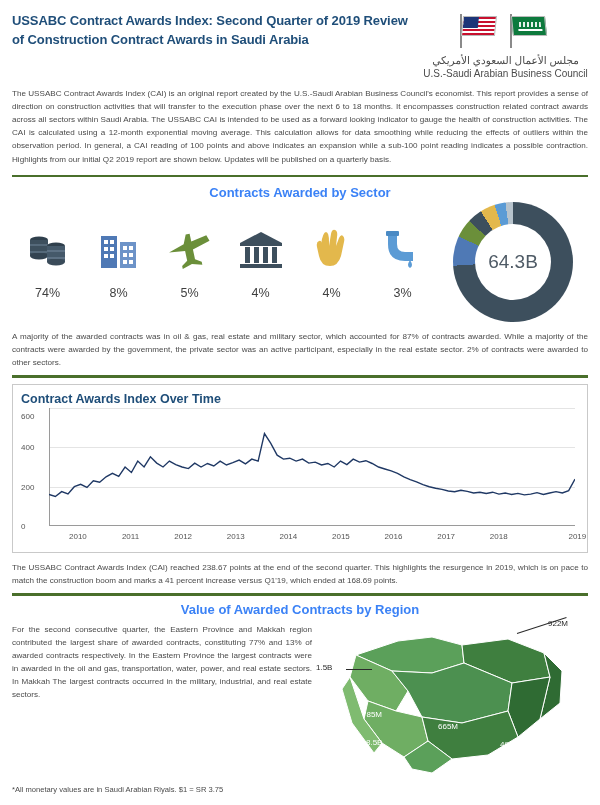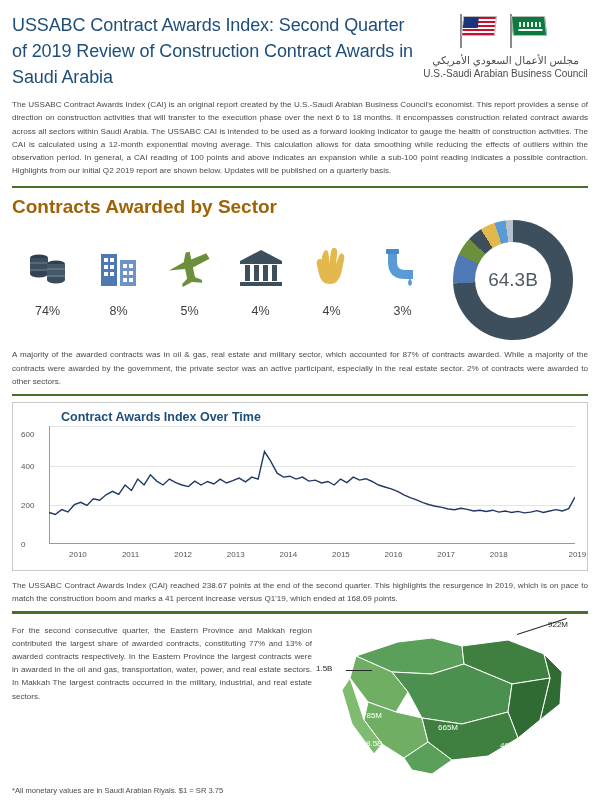--- a/index.html
+++ b/index.html
@@ -11,22 +11,22 @@
     color:#3a3a3a;
     position:relative;
     overflow:hidden;
   }
   .page { position:relative; width:600px; height:805px; padding:0 12px; }
 
   
   .header { display:flex; align-items:flex-start; padding-top:12px; }
   .title {
     flex:1;
-    font-size:18px;
-    font-weight:normal;
+    font-size:13px;
+    font-weight:bold;
     color:#1f4e79;
     line-height:1.45;
     letter-spacing:-0.1px;
   }
   .logo-block { width:165px; text-align:center; padding-top:2px; }
   .flags { display:flex; justify-content:center; gap:4px; height:34px; align-items:flex-start; }
   .flagwrap { position:relative; width:46px; height:34px; }
   .pole { position:absolute; bottom:0; width:2px; height:34px; background:#8a8a8a; }
   .flag-us { position:absolute; top:2px; width:34px; height:20px; transform:skewX(-6deg); overflow:hidden;
              background:repeating-linear-gradient(#c8102e 0 2px, #fff 2px 4px); border:0.5px solid #bbb; }
@@ -42,21 +42,21 @@
   
   .intro {
     font-size:8.1px; line-height:1.62; text-align:justify; color:#4a4a4a;
     margin-top:8px;
   }
 
   .hr { height:2.5px; background:#4a6f2b; margin:9px 0 8px 0; }
   .hr-thin { height:2.5px; background:#4a6f2b; margin:6px 0 6px 0; }
 
   h2.section {
-    font-size:19px; font-weight:bold; color:#a16207; margin:0 0 2px 0;
+    font-size:13px; font-weight:bold; color:#3b82f6; margin:0 0 2px 0;text-align:center;
   }
 
   
   .sector-wrap { display:flex; align-items:center; }
   .icons { flex:1; display:flex; }
   .icon-cell { flex:1; text-align:center; }
   .icon-glyph { height:46px; display:flex; align-items:flex-end; justify-content:center; }
   .pct { font-size:12.5px; color:#3f3f3f; margin-top:16px; }
 
   .donut-wrap { width:150px; display:flex; justify-content:center; align-items:center; }
@@ -67,21 +67,21 @@
   }
   .donut-label {
     position:absolute; inset:0; display:flex; align-items:center; justify-content:center;
     font-size:19px; color:#4f5b66; z-index:2;
   }
 
   .para { font-size:8.1px; line-height:1.62; text-align:justify; color:#4a4a4a; margin-top:8px; }
 
   
   .chart-card { border:1px solid #c9c9c9; padding:7px 8px 4px 8px; margin-top:3px; }
-  .chart-title { font-size:12.5px; font-weight:bold; color:#1f4e79; margin-bottom:2px;margin-left:40px; }
+  .chart-title { font-size:12.5px; font-weight:bold; color:#1f4e79; margin-bottom:2px; }
   .chart-area { position:relative; height:140px; }
   .ylabel { position:absolute; left:0; font-size:8px; color:#555; transform:translateY(-50%); }
   .plot { position:absolute; left:28px; right:4px; top:0; bottom:22px; }
   .gridline { position:absolute; left:0; right:0; height:1px; background:#e4e4e4; }
   .axis-x { position:absolute; left:0; right:0; bottom:0; height:1px; background:#9a9a9a; }
   .axis-y { position:absolute; left:0; top:0; bottom:0; width:1px; background:#9a9a9a; }
   .xticks { position:absolute; left:28px; right:4px; bottom:2px; height:14px; }
   .xtick { position:absolute; font-size:8px; color:#555; transform:translateX(-50%); }
 
   
@@ -262,20 +262,21 @@
           <div class="xtick" style="left: 85.5%;">2018</div>
           <div class="xtick" style="left: 95.5%; margin-left: 26px;">2019</div>
         </div>
     </div>
   </div>
 
   <div class="para">The USSABC Contract Awards Index (CAI) reached 238.67 points at the end of the second quarter. This highlights the resurgence in 2019, which is on pace to match the construction boom  and marks a 41 percent increase versus Q1'19, which ended at 168.69 points.</div>
 
   <div class="hr-thin"></div>
 
+  <h2 class="section">Value of Awarded Contracts by Region</h2>
 
   <div class="region-body">
     <div class="region-text">For the second consecutive quarter, the Eastern Province and Makkah region contributed the largest share of awarded contracts, constituting 77% and 13% of awarded contracts respectively. In the Eastern Province the largest contracts were in awarded in the oil and gas, transportation, water, power, and real estate sectors. In Makkah The largest contracts occurred in the military, industrial, and real estate sectors.</div>
     <div class="map-wrap">
       <svg width="266" height="160" viewBox="0 0 266 160" style="position:absolute;left:0;top:0;">
         <g stroke="#ffffff" stroke-width="1">
           <path d="M44 36 L86 22 L120 18 L150 26 L152 44 L120 54 L80 52 Z" fill="#5ba05a"></path>
           <path d="M150 26 L196 20 L232 34 L238 58 L200 64 L152 44 Z" fill="#3f7f3f"></path>
           <path d="M232 34 L250 52 L248 84 L228 100 L238 58 Z" fill="#2f6b33"></path>
           <path d="M44 36 L80 52 L96 72 L84 92 L56 82 L38 58 Z" fill="#6fae63"></path>

